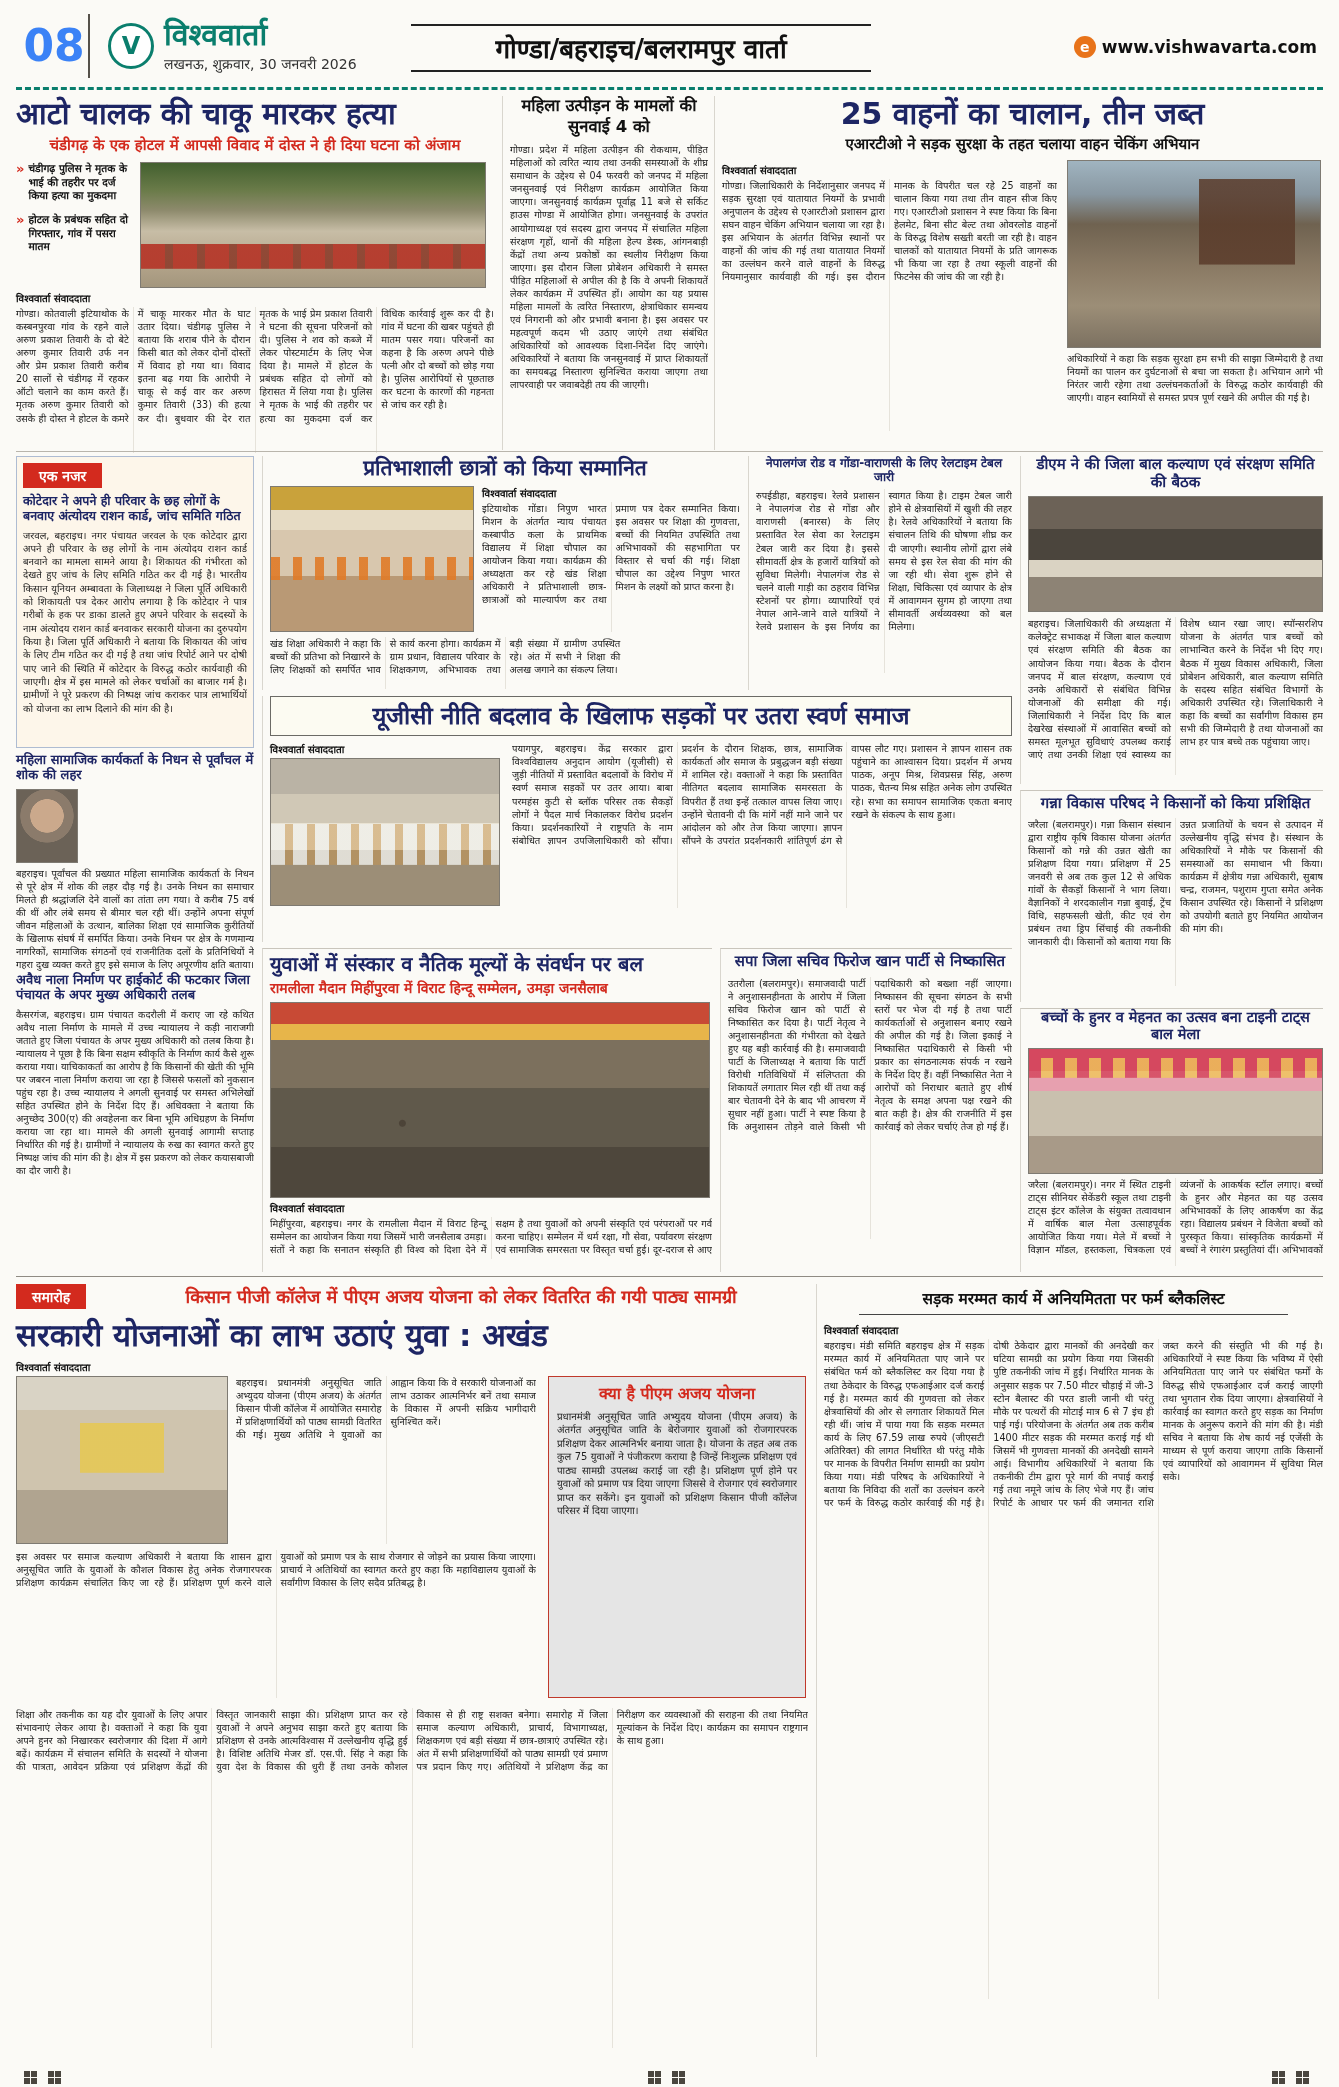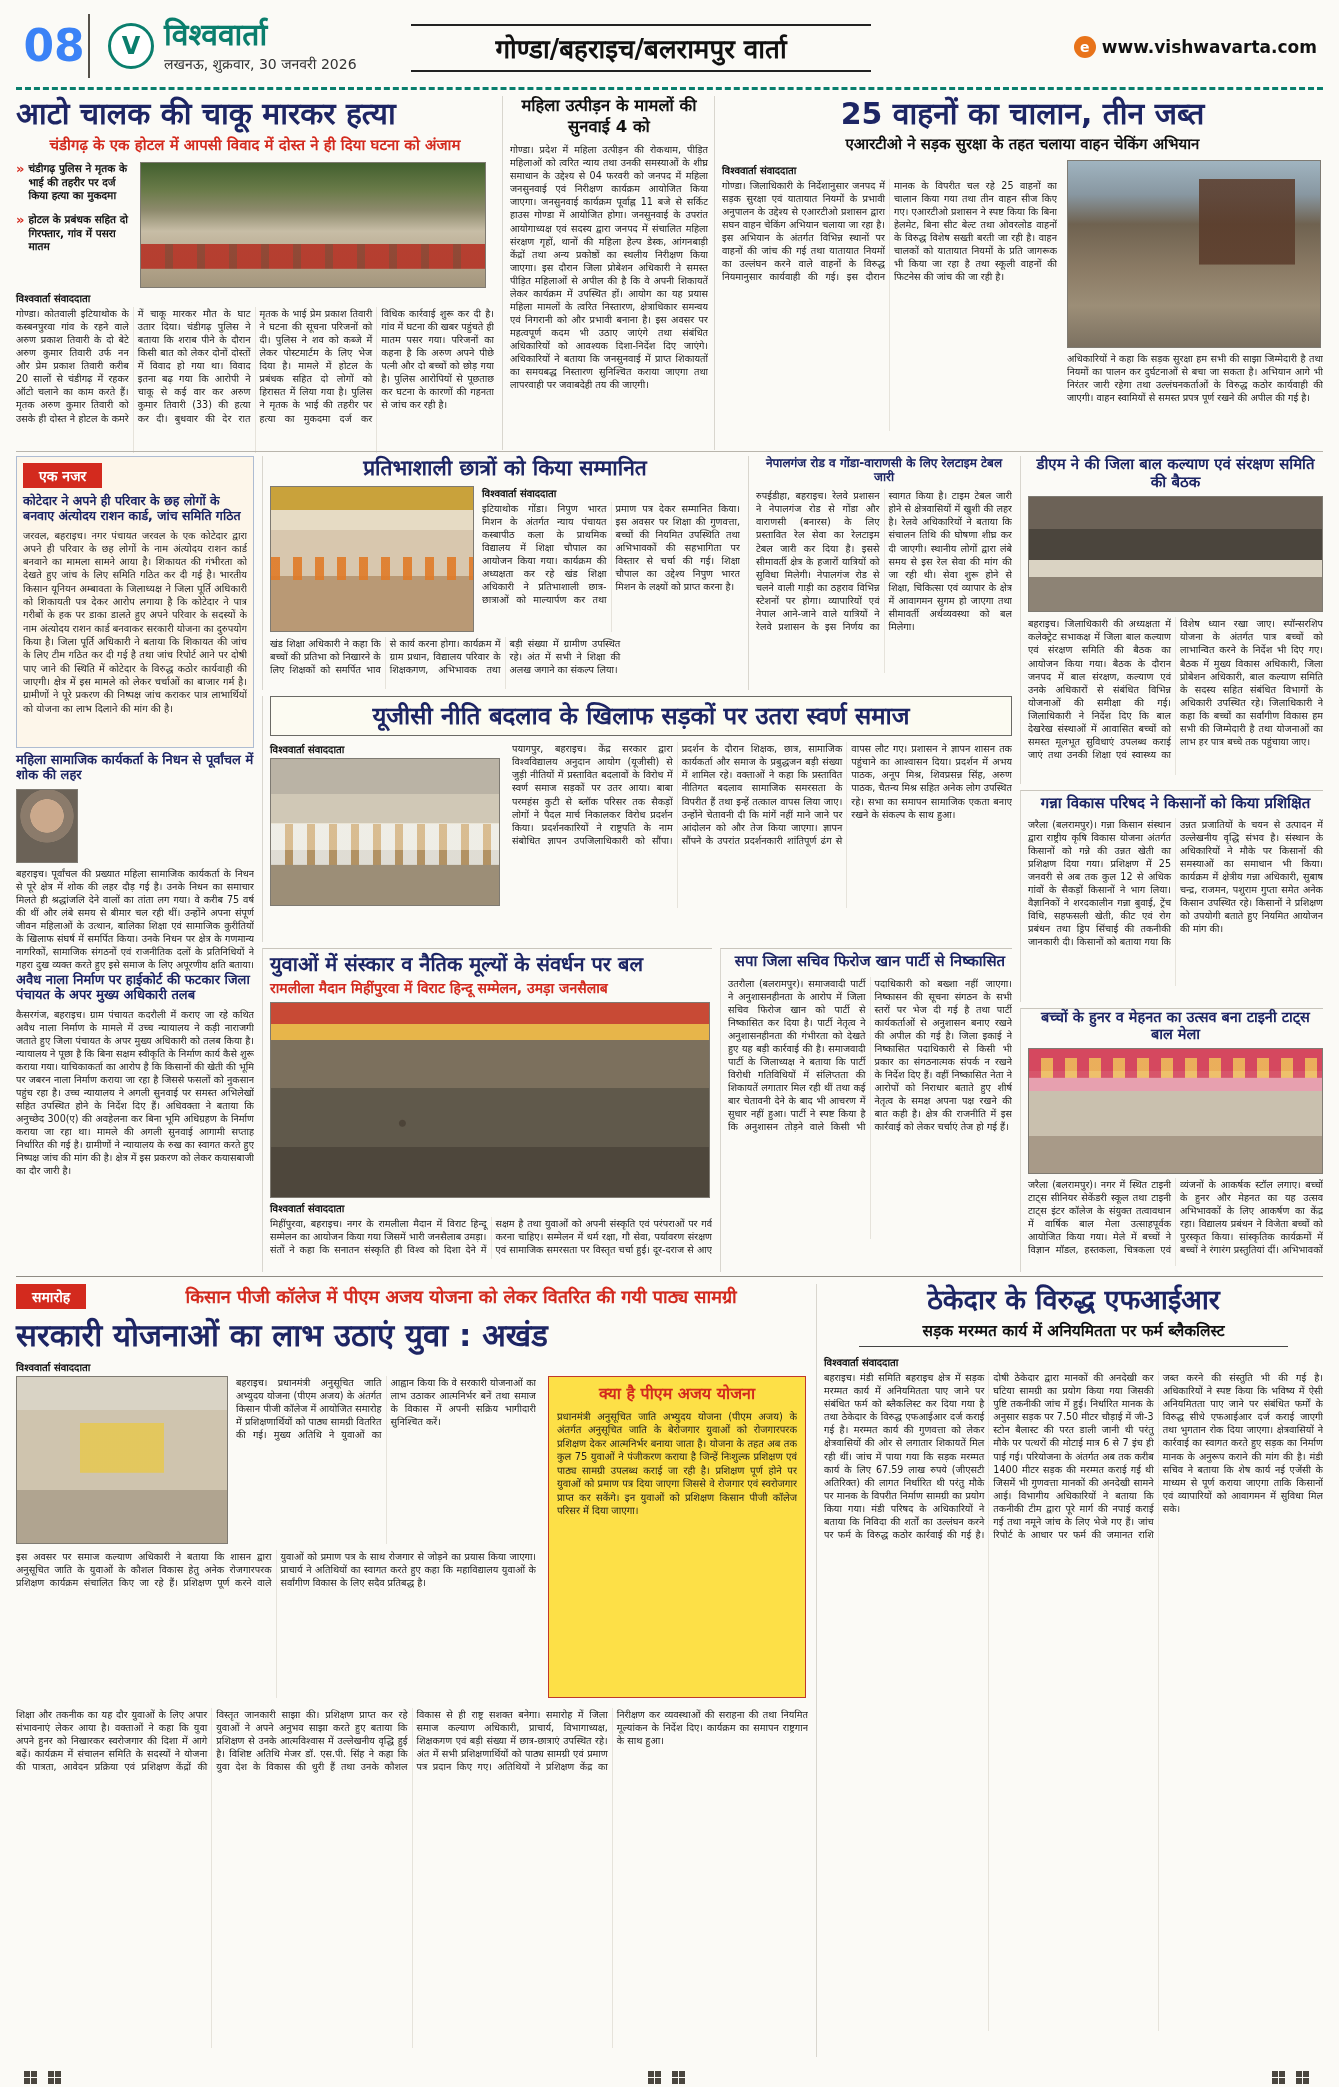--- a/index.html
+++ b/index.html
@@ -195,28 +195,27 @@
     <div class="hl red" style="font-size:18px;flex:1;text-align:center;">किसान पीजी कॉलेज में पीएम अजय योजना को लेकर वितरित की गयी पाठ्य सामग्री</div>
   </div>
   <h1 class="hl" style="font-size:31px;margin-top:8px;">सरकारी योजनाओं का लाभ उठाएं युवा : अखंड</h1>
   <div class="byline" style="margin-top:6px;">विश्ववार्ता संवाददाता</div>
   <div style="display:flex;gap:8px;margin-right:272px;">
     <div class="photo ph-award" style="width:212px;height:168px;"></div>
     <div class="body-text" style="column-count:2;height:168px;flex:1;">बहराइच। प्रधानमंत्री अनुसूचित जाति अभ्युदय योजना (पीएम अजय) के अंतर्गत किसान पीजी कॉलेज में आयोजित समारोह में प्रशिक्षणार्थियों को पाठ्य सामग्री वितरित की गई। मुख्य अतिथि ने युवाओं का आह्वान किया कि वे सरकारी योजनाओं का लाभ उठाकर आत्मनिर्भर बनें तथा समाज के विकास में अपनी सक्रिय भागीदारी सुनिश्चित करें।</div>
   </div>
   <div class="body-text" style="column-count:2;height:148px;margin-top:6px;margin-right:272px;">इस अवसर पर समाज कल्याण अधिकारी ने बताया कि शासन द्वारा अनुसूचित जाति के युवाओं के कौशल विकास हेतु अनेक रोजगारपरक प्रशिक्षण कार्यक्रम संचालित किए जा रहे हैं। प्रशिक्षण पूर्ण करने वाले युवाओं को प्रमाण पत्र के साथ रोजगार से जोड़ने का प्रयास किया जाएगा। प्राचार्य ने अतिथियों का स्वागत करते हुए कहा कि महाविद्यालय युवाओं के सर्वांगीण विकास के लिए सदैव प्रतिबद्ध है।</div>
   <div class="body-text" style="column-count:4;height:340px;margin-top:10px;">शिक्षा और तकनीक का यह दौर युवाओं के लिए अपार संभावनाएं लेकर आया है। वक्ताओं ने कहा कि युवा अपने हुनर को निखारकर स्वरोजगार की दिशा में आगे बढ़ें। कार्यक्रम में संचालन समिति के सदस्यों ने योजना की पात्रता, आवेदन प्रक्रिया एवं प्रशिक्षण केंद्रों की विस्तृत जानकारी साझा की। प्रशिक्षण प्राप्त कर रहे युवाओं ने अपने अनुभव साझा करते हुए बताया कि प्रशिक्षण से उनके आत्मविश्वास में उल्लेखनीय वृद्धि हुई है। विशिष्ट अतिथि मेजर डॉ. एस.पी. सिंह ने कहा कि युवा देश के विकास की धुरी हैं तथा उनके कौशल विकास से ही राष्ट्र सशक्त बनेगा। समारोह में जिला समाज कल्याण अधिकारी, प्राचार्य, विभागाध्यक्ष, शिक्षकगण एवं बड़ी संख्या में छात्र-छात्राएं उपस्थित रहे। अंत में सभी प्रशिक्षणार्थियों को पाठ्य सामग्री एवं प्रमाण पत्र प्रदान किए गए। अतिथियों ने प्रशिक्षण केंद्र का निरीक्षण कर व्यवस्थाओं की सराहना की तथा नियमित मूल्यांकन के निर्देश दिए। कार्यक्रम का समापन राष्ट्रगान के साथ हुआ।</div>
-  <aside class="abs" style="right:2px;top:92px;width:258px;height:322px;border:1.5px solid #c0392b;background:#fde047;padding:8px;">
+  <aside class="abs" style="right:2px;top:92px;width:258px;height:322px;border:1.5px solid #c0392b;background:#e5e5e5;padding:8px;">
     <h3 class="hl red" style="font-size:16px;text-align:center;">क्या है पीएम अजय योजना</h3>
     <div class="body-text" style="column-count:1;height:270px;margin-top:6px;font-size:9.9px;">प्रधानमंत्री अनुसूचित जाति अभ्युदय योजना (पीएम अजय) के अंतर्गत अनुसूचित जाति के बेरोजगार युवाओं को रोजगारपरक प्रशिक्षण देकर आत्मनिर्भर बनाया जाता है। योजना के तहत अब तक कुल 75 युवाओं ने पंजीकरण कराया है जिन्हें निःशुल्क प्रशिक्षण एवं पाठ्य सामग्री उपलब्ध कराई जा रही है। प्रशिक्षण पूर्ण होने पर युवाओं को प्रमाण पत्र दिया जाएगा जिससे वे रोजगार एवं स्वरोजगार प्राप्त कर सकेंगे। इन युवाओं को प्रशिक्षण किसान पीजी कॉलेज परिसर में दिया जाएगा।</div>
   </aside>
 </section>
 
 <section class="abs vsep" style="left:816px;top:1284px;width:507px;height:773px;">
-  <h1 class="hl" style="font-size:27px;text-align:center;">ठेकेदार के विरुद्ध एफआईआर</h1>
   <h2 class="sub blk" style="font-size:15.5px;margin:6px auto 0 auto;width:86%;border-bottom:1.5px solid #444;padding-bottom:5px;">सड़क मरम्मत कार्य में अनियमितता पर फर्म ब्लैकलिस्ट</h2>
   <div class="byline" style="margin-top:8px;">विश्ववार्ता संवाददाता</div>
   <div class="body-text" style="column-count:3;height:660px;">बहराइच। मंडी समिति बहराइच क्षेत्र में सड़क मरम्मत कार्य में अनियमितता पाए जाने पर संबंधित फर्म को ब्लैकलिस्ट कर दिया गया है तथा ठेकेदार के विरुद्ध एफआईआर दर्ज कराई गई है। मरम्मत कार्य की गुणवत्ता को लेकर क्षेत्रवासियों की ओर से लगातार शिकायतें मिल रही थीं। जांच में पाया गया कि सड़क मरम्मत कार्य के लिए 67.59 लाख रुपये (जीएसटी अतिरिक्त) की लागत निर्धारित थी परंतु मौके पर मानक के विपरीत निर्माण सामग्री का प्रयोग किया गया। मंडी परिषद के अधिकारियों ने बताया कि निविदा की शर्तों का उल्लंघन करने पर फर्म के विरुद्ध कठोर कार्रवाई की गई है। दोषी ठेकेदार द्वारा मानकों की अनदेखी कर घटिया सामग्री का प्रयोग किया गया जिसकी पुष्टि तकनीकी जांच में हुई। निर्धारित मानक के अनुसार सड़क पर 7.50 मीटर चौड़ाई में जी-3 स्टोन बैलास्ट की परत डाली जानी थी परंतु मौके पर पत्थरों की मोटाई मात्र 6 से 7 इंच ही पाई गई। परियोजना के अंतर्गत अब तक करीब 1400 मीटर सड़क की मरम्मत कराई गई थी जिसमें भी गुणवत्ता मानकों की अनदेखी सामने आई। विभागीय अधिकारियों ने बताया कि तकनीकी टीम द्वारा पूरे मार्ग की नपाई कराई गई तथा नमूने जांच के लिए भेजे गए हैं। जांच रिपोर्ट के आधार पर फर्म की जमानत राशि जब्त करने की संस्तुति भी की गई है। अधिकारियों ने स्पष्ट किया कि भविष्य में ऐसी अनियमितता पाए जाने पर संबंधित फर्मों के विरुद्ध सीधे एफआईआर दर्ज कराई जाएगी तथा भुगतान रोक दिया जाएगा। क्षेत्रवासियों ने कार्रवाई का स्वागत करते हुए सड़क का निर्माण मानक के अनुरूप कराने की मांग की है। मंडी सचिव ने बताया कि शेष कार्य नई एजेंसी के माध्यम से पूर्ण कराया जाएगा ताकि किसानों एवं व्यापारियों को आवागमन में सुविधा मिल सके।</div>
 </section>
 
 <div class="abs" style="left:24px;top:2062px;">
   <span class="grid-icon">
       <i></i>
       <i></i>
       <i></i>

